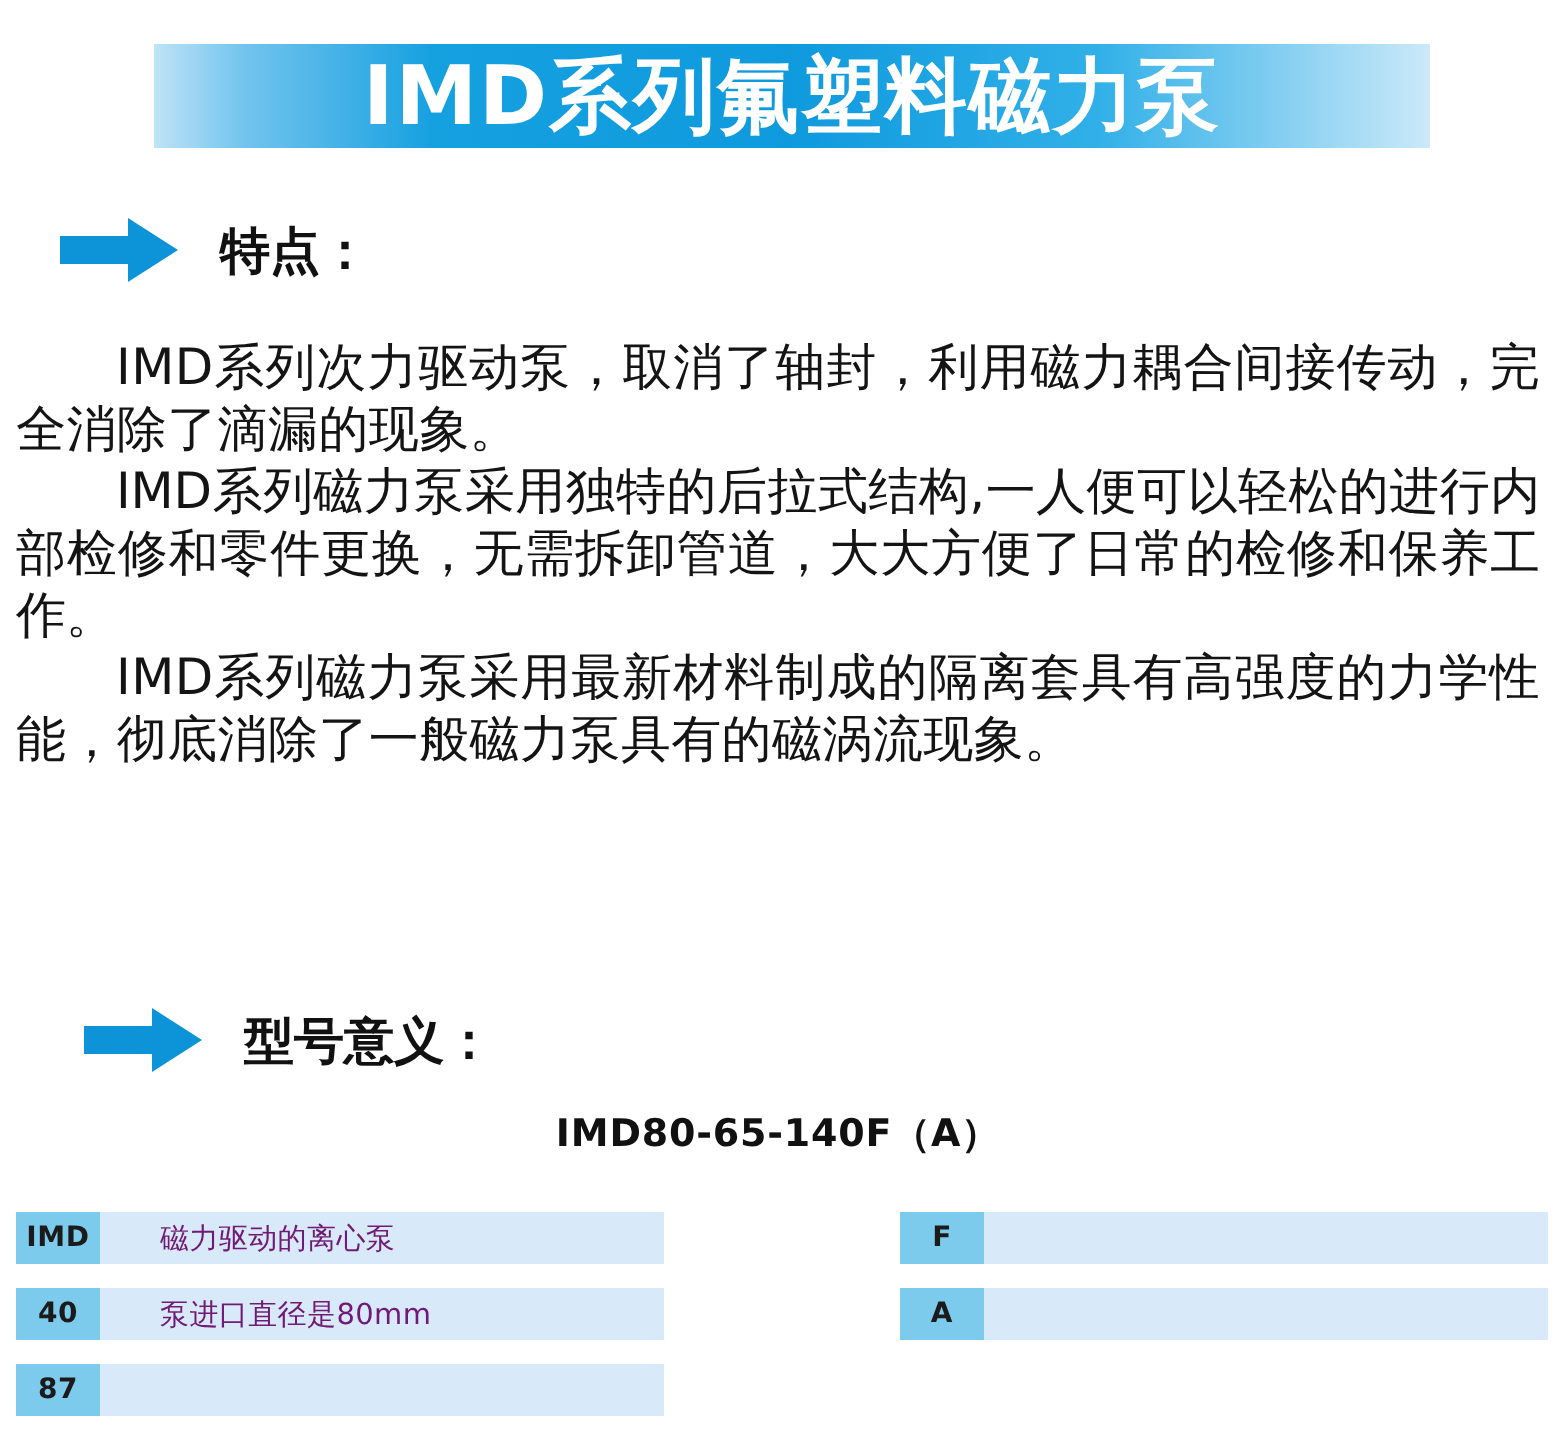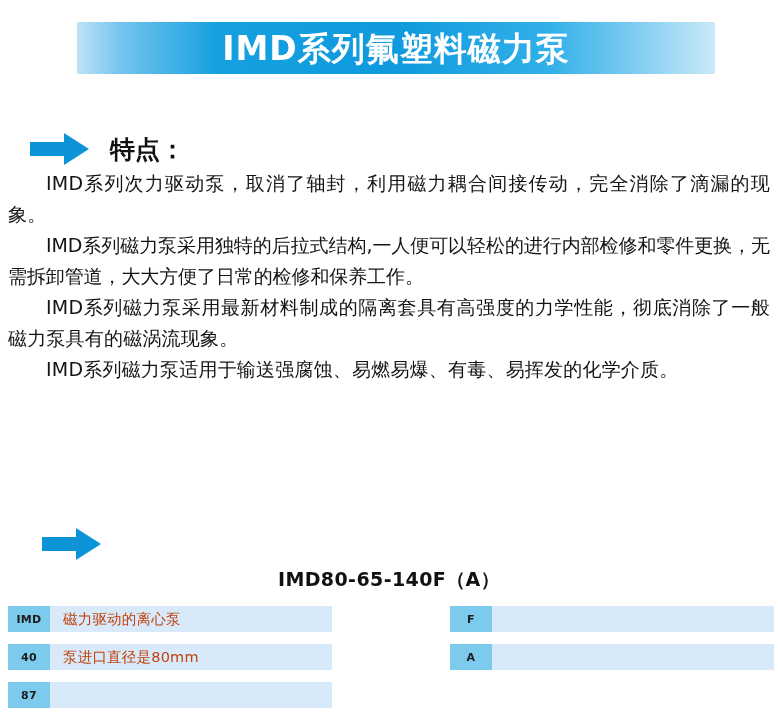--- a/index.html
+++ b/index.html
@@ -34,35 +34,34 @@
         #15a0e0 22%,
         #0f9ade 50%,
         #31b0e8 74%,
         #8ed2f2 90%,
         #cbe9f9 100%);
     display: flex;
     align-items: center;
     justify-content: center;
   }
   .banner-title {
-    font-size: 33px;
+    font-size: 41px;
     font-weight: bold;
     color: #ffffff;
     letter-spacing: 1px;
     line-height: 1;
     white-space: nowrap;
     font-family: "DejaVu Sans", "Liberation Sans", sans-serif;
   }
 
   
   .section-head {
     position: absolute;
     display: flex;
     align-items: center;
-    margin-top: 24px;
   }
   .section-head.feature { left: 30px; top: 108px; }
   .section-head.model   { left: 42px; top: 503px; }
 
   .arrow-icon {
     width: 60px;
     height: 34px;
     display: block;
     flex: 0 0 auto;
   }
@@ -76,21 +75,21 @@
   }
 
   
   .body-copy {
     position: absolute;
     left: 8px;
     top: 168px;
     width: 762px;
   }
   .para {
-    font-size: 19px;
+    font-size: 25px;
     line-height: 31px;
     color: #141414;
     text-indent: 2em;
     margin: 0;
     letter-spacing: 0.2px;
     text-align: justify;
     text-justify: inter-ideograph;
     font-weight: 500;
   }
   .para.p3 { letter-spacing: -0.1px; }
@@ -101,21 +100,21 @@
     margin: 13px 0 0 0;
     text-indent: 2.4em;
     letter-spacing: 0.2px;
     font-weight: 500;
   }
 
   
   .model-code {
     position: absolute;
     left: 0;
-    top: 567px;
+    top: 554px;
     width: 778px;
     text-align: center;
     font-size: 19px;
     font-weight: bold;
     color: #111111;
     letter-spacing: 0.4px;
   }
 
   
   .legend {
@@ -137,34 +136,34 @@
     display: flex;
     align-items: stretch;
     height: 26px;
     margin-bottom: 12px;
     background: #d8e9f9;
   }
   .legend-key {
     flex: 0 0 42px;
     background: #7ccbec;
     color: #1b1b1b;
-    font-size: 11px;
+    font-size: 14px;
     font-weight: 600;
     display: flex;
     align-items: center;
     justify-content: center;
     letter-spacing: 0.3px;
   }
   .legend-desc {
     flex: 1 1 auto;
     display: flex;
     align-items: center;
-    padding-left: 13px;
+    padding-left: 30px;
     font-size: 14.5px;
-    color: #c2410c;
+    color: #701a75;
     letter-spacing: 0.2px;
     white-space: nowrap;
   }
 </style>
 </head>
 <body>
 
 <div class="banner-wrap">
   <div class="banner">
     <span class="banner-title">IMD系列氟塑料磁力泵</span>
@@ -175,27 +174,27 @@
   <svg class="arrow-icon" viewBox="0 0 60 34" aria-hidden="true">
     <path d="M0 10 H34 V1 L59 17 L34 33 V24 H0 Z" fill="#0d93d8"></path>
   </svg>
   <span class="section-label">特点：</span>
 </div>
 
 <div class="body-copy">
   <p class="para p1">IMD系列次力驱动泵，取消了轴封，利用磁力耦合间接传动，完全消除了滴漏的现象。</p>
   <p class="para p3">IMD系列磁力泵采用独特的后拉式结构,一人便可以轻松的进行内部检修和零件更换，无需拆卸管道，大大方便了日常的检修和保养工作。</p>
   <p class="para p2">IMD系列磁力泵采用最新材料制成的隔离套具有高强度的力学性能，彻底消除了一般磁力泵具有的磁涡流现象。</p>
-  <p class="para p4">IMD系列磁力泵适用于输送强腐蚀、易燃易爆、有毒、易挥发的化学介质。</p>
 </div>
 
 <div class="section-head model">
   <svg class="arrow-icon" viewBox="0 0 60 34" aria-hidden="true">
     <path d="M0 10 H34 V1 L59 17 L34 33 V24 H0 Z" fill="#0d93d8"></path>
   </svg>
+  <span class="section-label">型号意义：</span>
 </div>
 
 <div class="model-code">IMD80-65-140F（A）</div>
 
 <div class="legend">
   <div class="legend-col left">
     <div class="legend-row">
       <div class="legend-key">IMD</div>
       <div class="legend-desc">磁力驱动的离心泵</div>
     </div>

